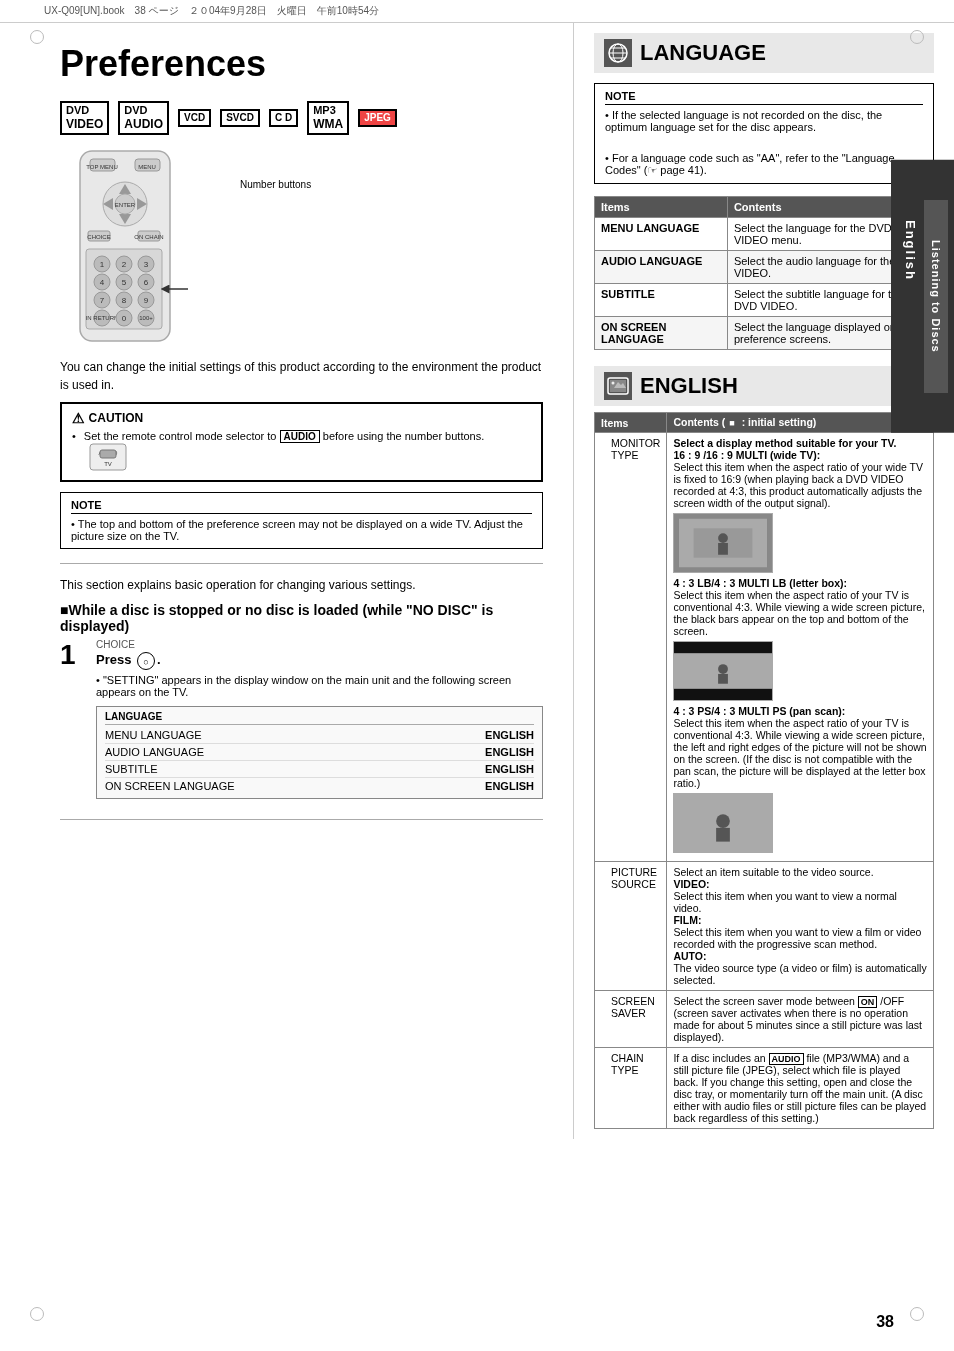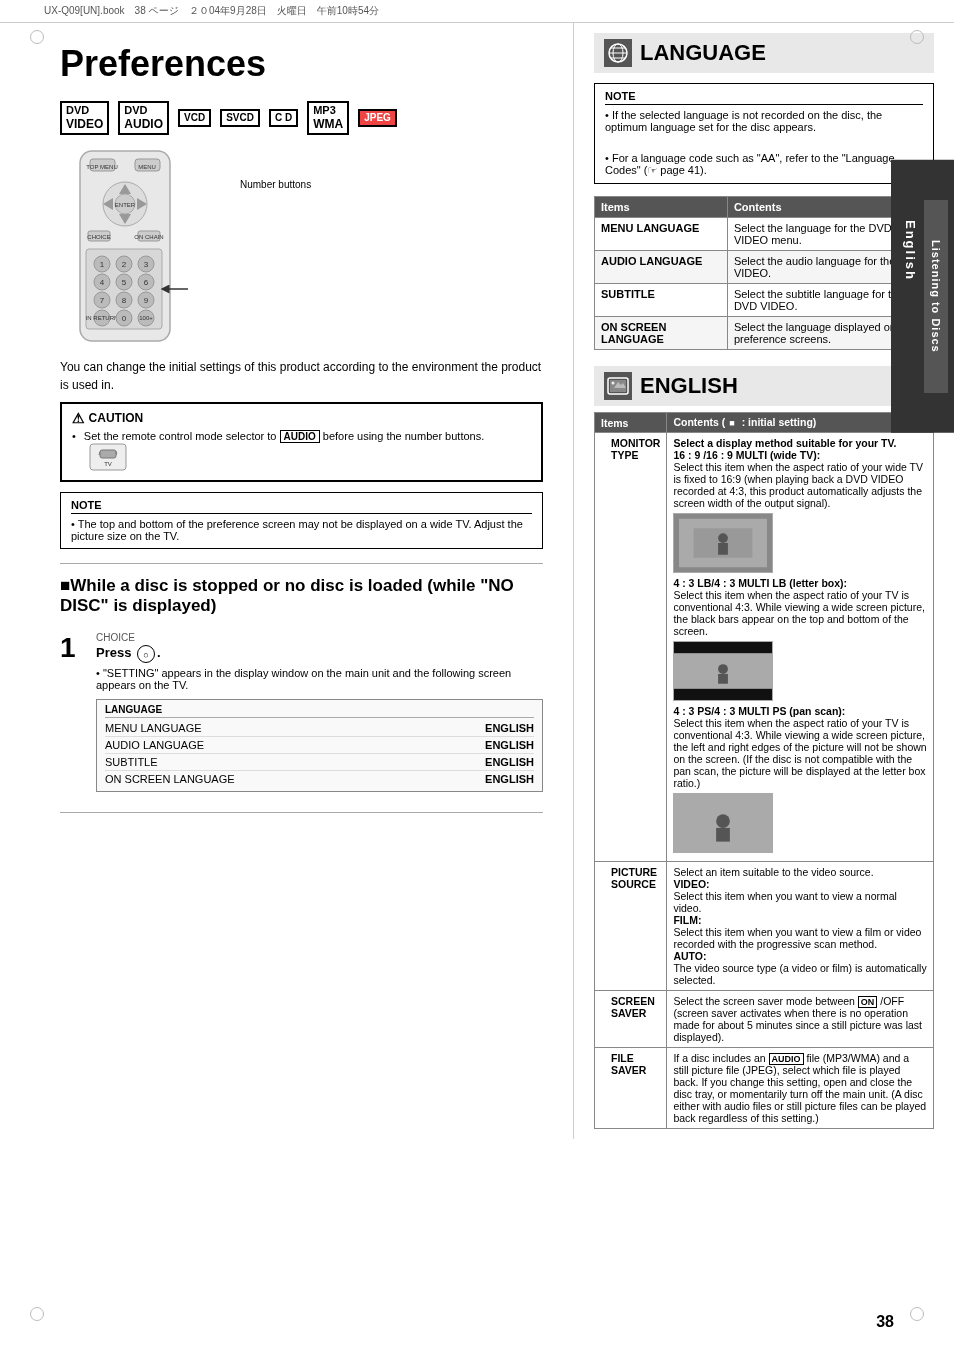--- a/index.html
+++ b/index.html
@@ -139,22 +139,22 @@
     }
 
     .body-text {
       font-size: 12px;
       line-height: 1.5;
       margin-bottom: 8px;
     }
 
     .bold-intro {
       font-weight: bold;
-      font-size: 17px;
-      margin-bottom: 16px;
+      font-size: 14px;
+      margin-bottom: 5px;
     }
 
     
     .step {
       display: flex;
       align-items: flex-start;
       margin-bottom: 8px;
     }
     .step-number {
       font-size: 28px;
@@ -295,21 +295,21 @@
       border: 1px solid #888;
       text-align: left;
     }
     .pic-table td {
       border: 1px solid #888;
       padding: 4px 6px;
       vertical-align: top;
     }
     .pic-table .item-col {
       width: 70px;
-      font-weight: bold;
+      font-weight: normal;
       vertical-align: top;
       padding-left: 16px;
     }
 
     
     .tv-thumb {
       width: 100px;
       height: 60px;
       border: 1px solid #aaa;
       background: #ccc;
@@ -481,20 +481,21 @@
     <div class="note-box">
       <div class="note-title">NOTE</div>
       <div style="font-size:11px;">
         <span>• </span><span>The top and bottom of the preference screen may not be displayed on a wide TV. Adjust the picture size on the TV.</span>
       </div>
     </div>
 
     <div class="divider"></div>
 
 
+    <p class="body-text">This section explains basic operation for changing various settings.</p>
 
     <p class="bold-intro">■While a disc is stopped or no disc is loaded (while "NO DISC" is displayed)</p>
 
     <div class="step">
       <div class="step-number">1</div>
       <div class="step-content">
         <div style="font-size:10px;color:#555;margin-bottom:2px;">CHOICE</div>
         <div style="font-size:13px;font-weight:bold;">
           <span>Press</span>
           <span class="choice-icon">○</span>.
@@ -657,21 +658,21 @@
         </tr>
 
         <tr>
           <td class="item-col">SCREEN SAVER</td>
           <td>
             Select the screen saver mode between <span style="border:1px solid #000;padding:0 2px;font-size:9px;font-weight:bold;">ON</span> /OFF (screen saver activates when there is no operation made for about 5 minutes since a still picture was last displayed).
           </td>
         </tr>
 
         <tr>
-          <td class="item-col">FILE SAVER</td>
+          <td class="item-col">CHAIN TYPE</td>
           <td>
             If a disc includes an <span style="border:1px solid #000;padding:0 2px;font-size:9px;font-weight:bold;">AUDIO</span> file (MP3/WMA) and a still picture file (JPEG), select which file is played back. If you change this setting, open and close the disc tray, or momentarily turn off the main unit. (A disc either with audio files or still picture files can be played back regardless of this setting.)
           </td>
         </tr>
       </tbody>
     </table>
 
   </div>
 
 </div>

